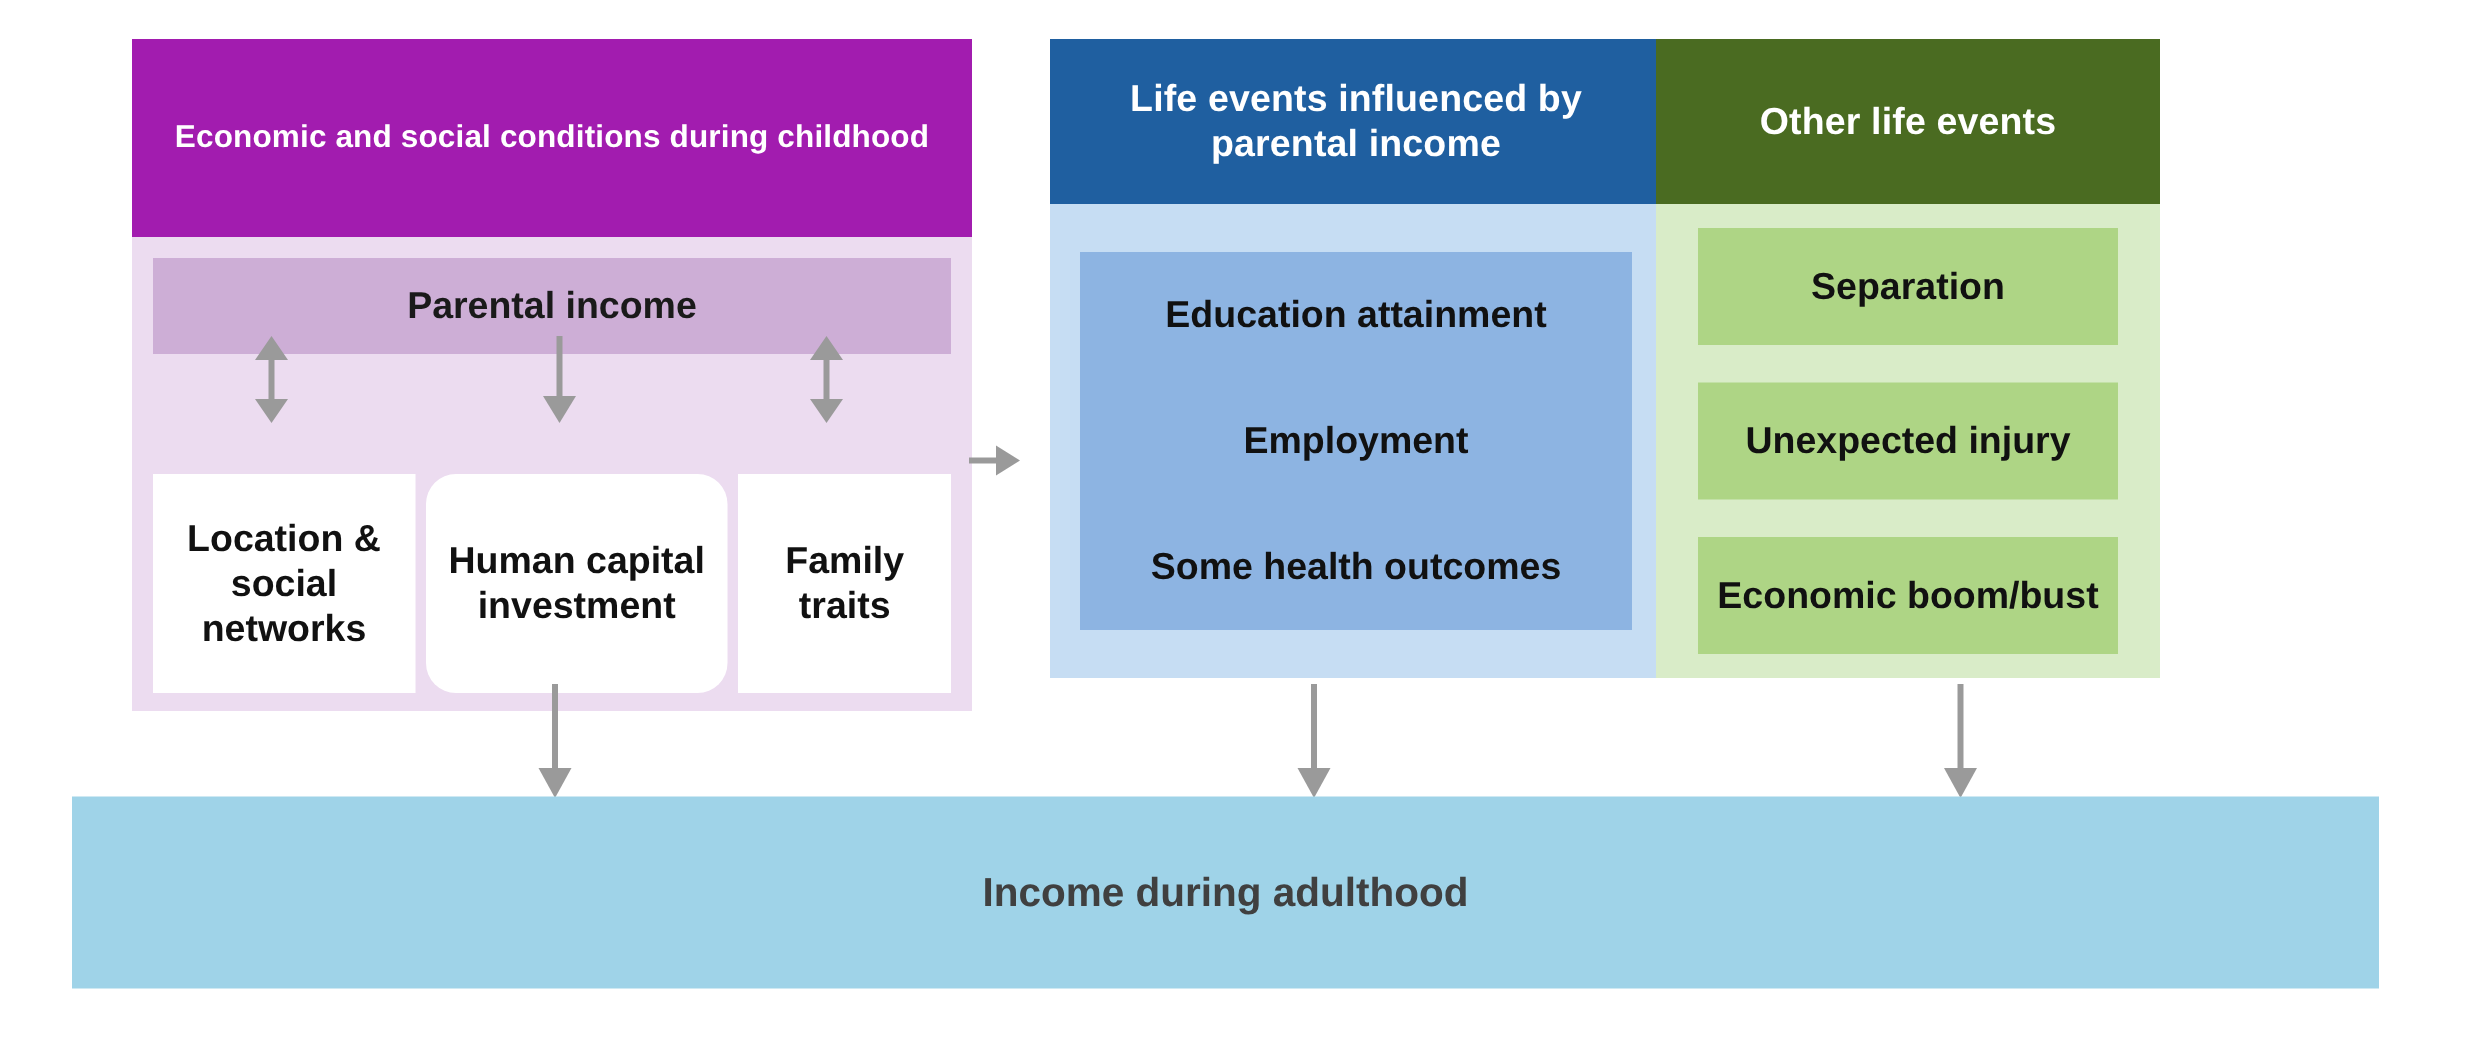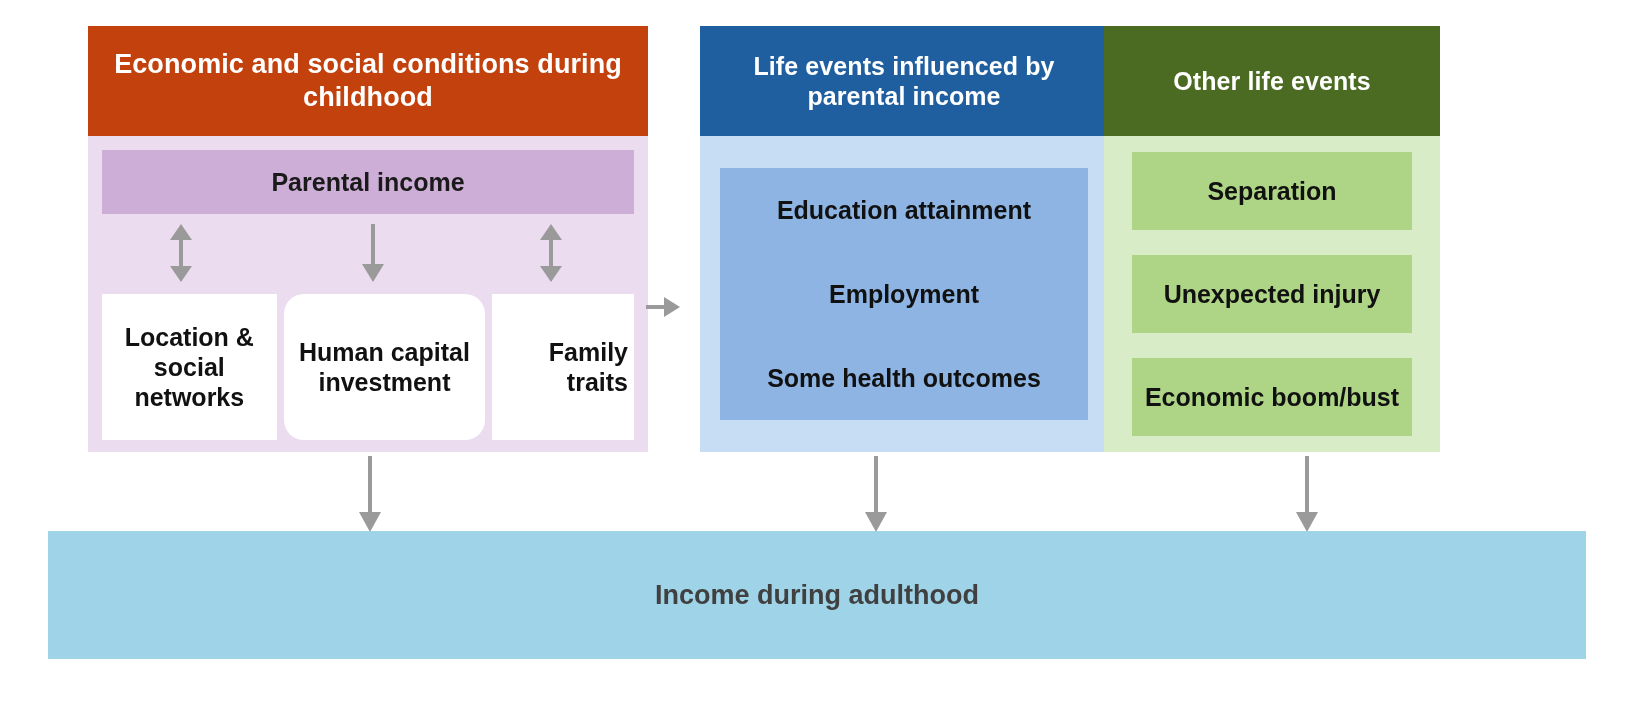--- a/index.html
+++ b/index.html
@@ -45,23 +45,23 @@
     width: 100%;
   }
 
   
   #col-childhood {
     left: 88px;
     top: 26px;
     width: 560px;
   }
   #col-childhood .col-header {
-    height: 110px;
-    background: #c2410c;
-    font-size: 27px;
+    height: 132px;
+    background: #a21caf;
+    font-size: 21px;
     padding: 0 20px;
   }
   #col-childhood .col-body {
     height: 316px;
     background: #ecdcf0;
     padding: 14px 14px 0 14px;
     position: relative;
   }
 
   .parental-income {
@@ -93,21 +93,21 @@
     justify-content: center;
     text-align: center;
     color: #111111;
     font-size: 25px;
     font-weight: bold;
     line-height: 1.2;
     padding: 0 6px;
   }
   .sub-box.loc { width: 180px; }
   .sub-box.hci { width: 208px; border-radius: 20px; }
-  .sub-box.fam { width: 146px; text-align: right; }
+  .sub-box.fam { width: 146px; }
 
   
   #col-lifeevents {
     left: 700px;
     top: 26px;
     width: 408px;
   }
   #col-lifeevents .col-header {
     height: 110px;
     background: #1f5fa0;

